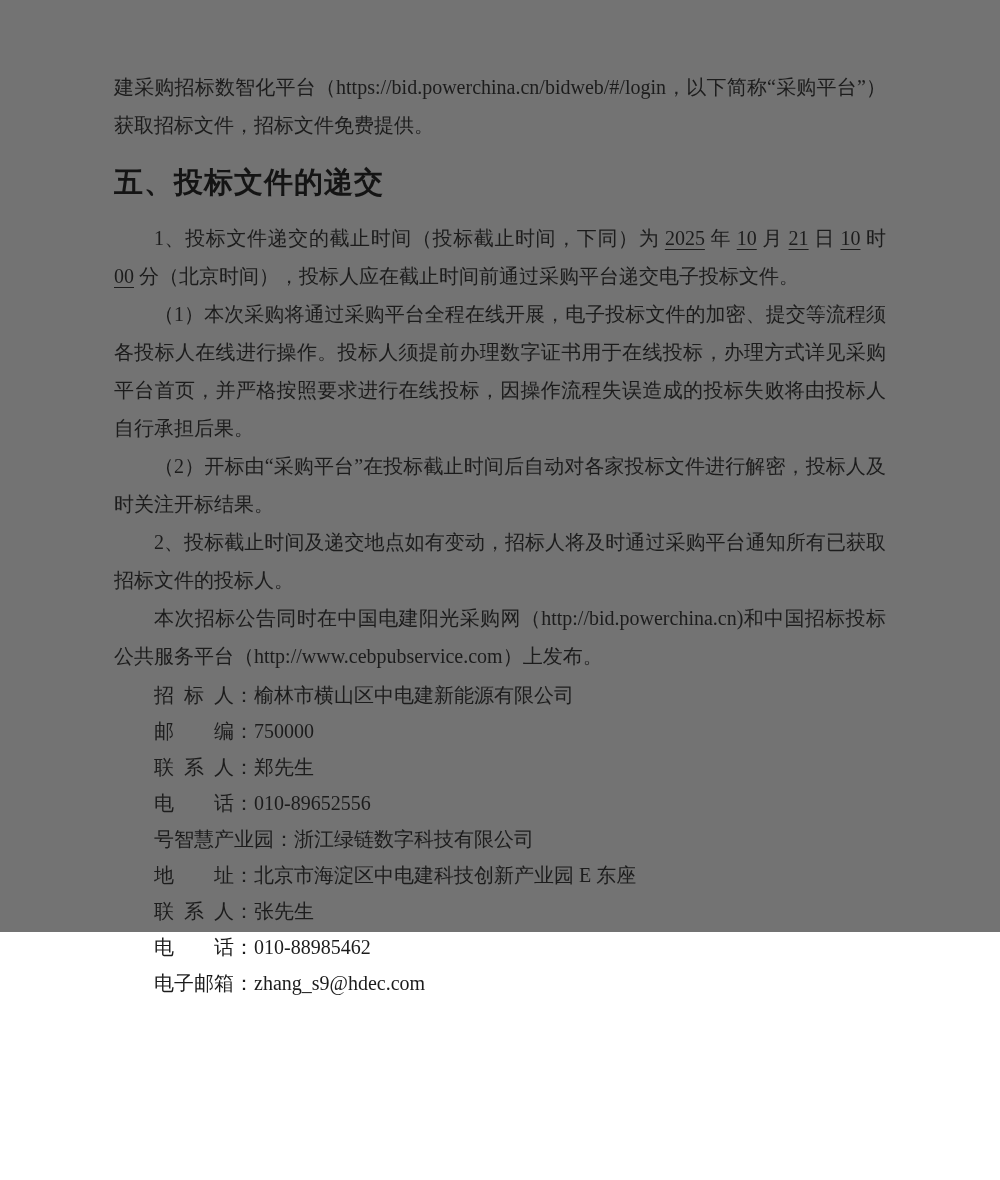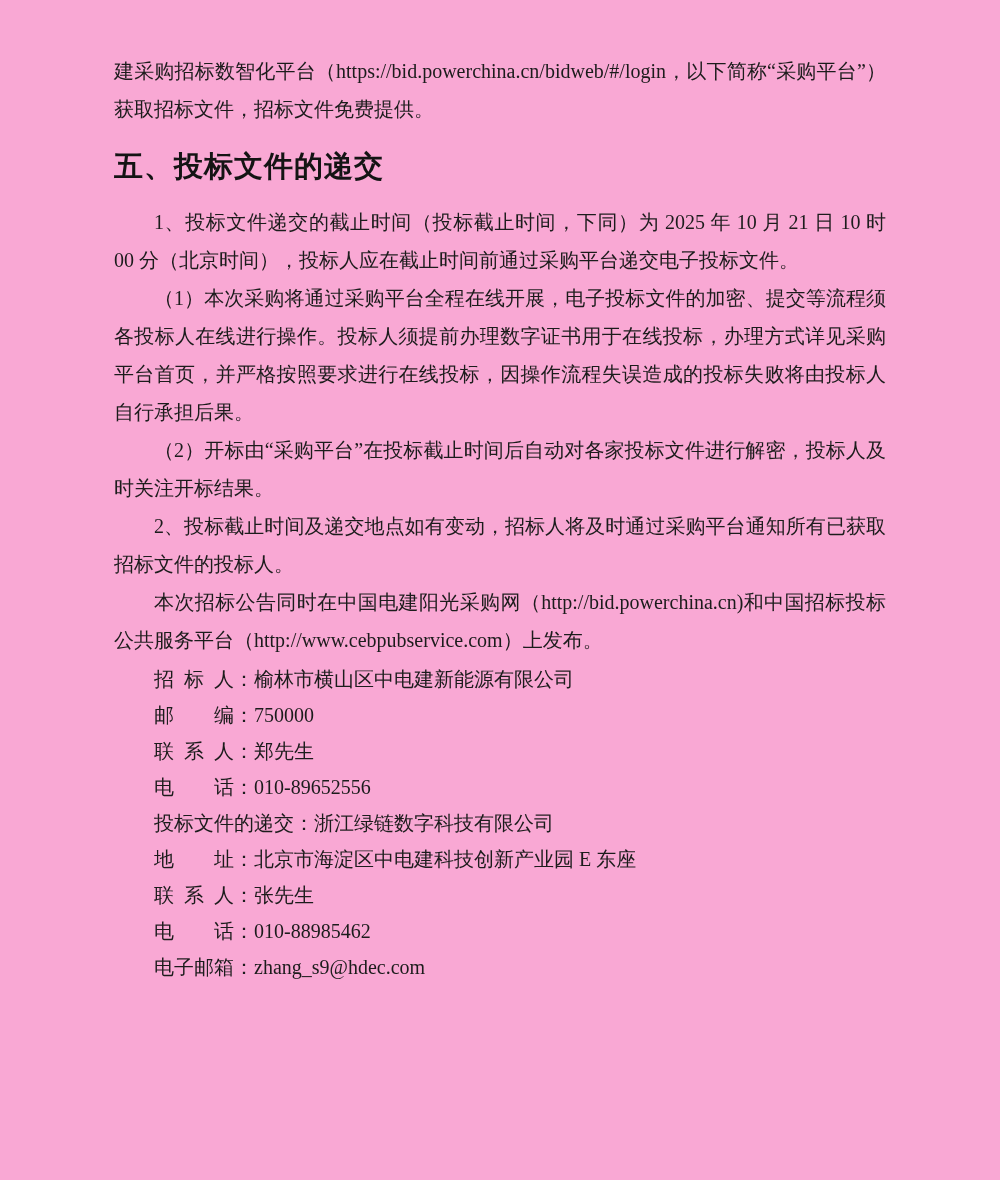--- a/index.html
+++ b/index.html
@@ -11,23 +11,23 @@
     width: 1000px;
     height: 1180px;
     overflow: hidden;
     font-family: "Liberation Serif", "DejaVu Serif", serif;
     color: #1c1c1c;
     -webkit-font-smoothing: antialiased;
   }
   .page {
     box-sizing: border-box;
     width: 1000px;
-    height: 1180px;
-    padding: 52px 114px 20px 114px;
-    background: #f9a8d4;
+    height: 932px;
+    padding: 68px 114px 20px 114px;
+    background: #737373;
   }
   .body-p {
     font-size: 20px;
     line-height: 38px;
     margin: 0;
     text-align: justify;
     text-indent: 2em;
     word-break: break-word;
   }
   .no-indent {
@@ -36,20 +36,21 @@
   h2.sec-heading {
     font-family: "Liberation Sans", "DejaVu Sans", sans-serif;
     font-size: 29px;
     line-height: 30px;
     font-weight: 700;
     color: #141414;
     margin: 23px 0 22px 0;
     letter-spacing: 1px;
   }
   .u {
+    text-decoration: underline;
     text-underline-offset: 4px;
     text-decoration-thickness: 1px;
   }
   .contacts {
     margin-top: 2px;
   }
   .contact-row {
     font-size: 20px;
     line-height: 36px;
     margin: 0;
@@ -78,20 +79,20 @@
 
 
   <p class="body-p">本次招标公告同时在中国电建阳光采购网（http://bid.powerchina.cn)和中国招标投标公共服务平台（http://www.cebpubservice.com）上发布。</p>
 
 
   <div class="contacts">
     <p class="contact-row"><span class="c-label">招 标 人：</span><span class="c-value">榆林市横山区中电建新能源有限公司</span></p>
     <p class="contact-row"><span class="c-label">邮  编：</span><span class="c-value">750000</span></p>
     <p class="contact-row"><span class="c-label">联 系 人：</span><span class="c-value">郑先生</span></p>
     <p class="contact-row"><span class="c-label">电  话：</span><span class="c-value">010-89652556</span></p>
-    <p class="contact-row"><span class="c-label">投标文件的递交：</span><span class="c-value">浙江绿链数字科技有限公司</span></p>
+    <p class="contact-row"><span class="c-label">号智慧产业园：</span><span class="c-value">浙江绿链数字科技有限公司</span></p>
     <p class="contact-row"><span class="c-label">地  址：</span><span class="c-value">北京市海淀区中电建科技创新产业园 E 东座</span></p>
     <p class="contact-row"><span class="c-label">联 系 人：</span><span class="c-value">张先生</span></p>
     <p class="contact-row"><span class="c-label">电  话：</span><span class="c-value">010-88985462</span></p>
     <p class="contact-row"><span class="c-label">电子邮箱：</span><span class="c-value">zhang_s9@hdec.com</span></p>
   </div>
 
 </div>
 
 </body></html>

